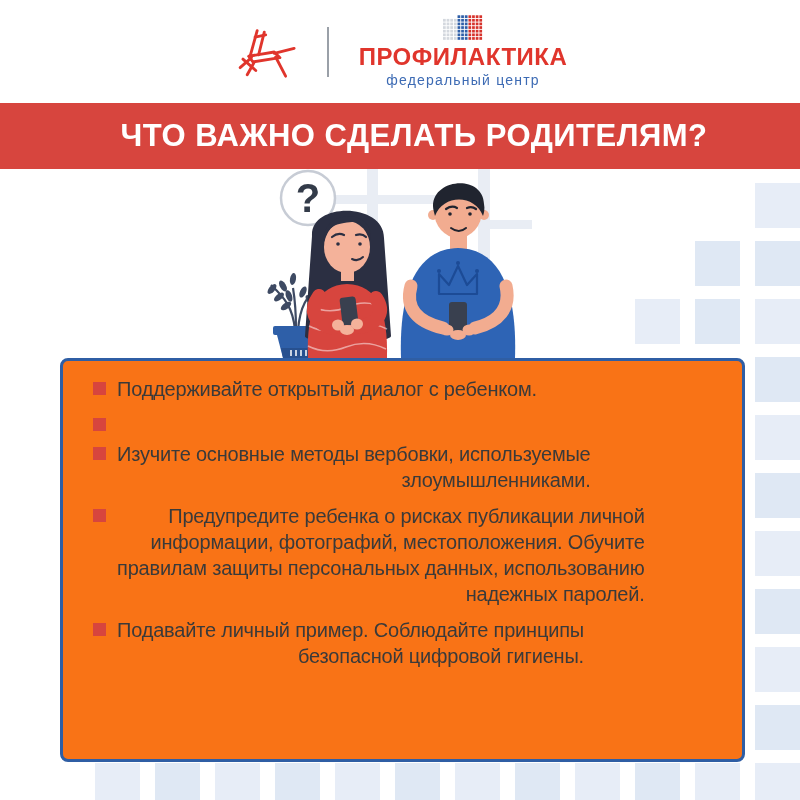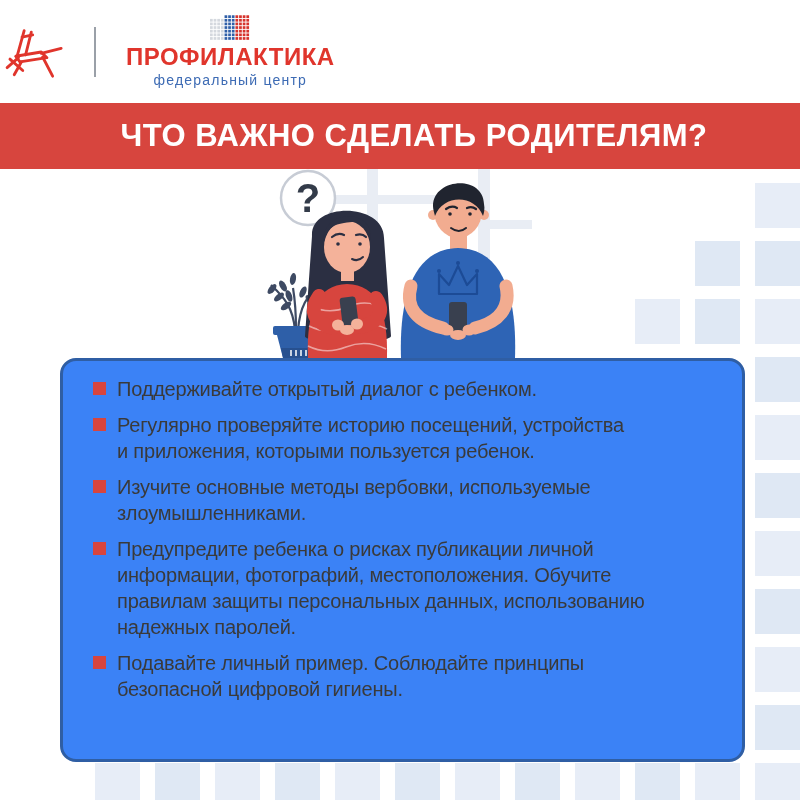--- a/index.html
+++ b/index.html
@@ -14,20 +14,21 @@
     overflow: hidden;
   }
 
   
   .header {
     position: absolute;
     top: 0; left: 0; right: 0;
     height: 103px;
     display: flex;
     align-items: center;
+    justify-content: center;
     gap: 30px;
     background: #ffffff;
     z-index: 5;
   }
   .chair-logo { width: 64px; height: 60px; }
   .header-divider {
     width: 2px; height: 50px;
     background: #9aa0a8;
   }
   .brand {
@@ -87,25 +88,26 @@
     z-index: 2;
   }
 
   
   .card {
     position: absolute;
     left: 60px;
     top: 358px;
     width: 685px;
     height: 404px;
-    background: #3b82f6;
+    background: #f97316;
     border: 3px solid #2f5ea4;
-    border-radius: 16px;
+    border-radius: 8px;
     padding: 15px 28px 0 30px;
     z-index: 4;
+    text-align: right;
   }
   .card ul { list-style: none; }
   .card li {
     display: flex;
     align-items: flex-start;
     gap: 11px;
     margin-bottom: 10px;
   }
   .bullet {
     flex: 0 0 auto;
@@ -350,22 +352,20 @@
   </svg>
 
   <section class="card">
     <ul>
       <li>
         <span class="bullet"></span>
         <p>Поддерживайте открытый диалог с ребенком.</p>
       </li>
       <li>
         <span class="bullet"></span>
-        <p>Регулярно проверяйте историю посещений, устройства
-и приложения, которыми пользуется ребенок.</p>
       </li>
       <li>
         <span class="bullet"></span>
         <p>Изучите основные методы вербовки, используемые
 злоумышленниками.</p>
       </li>
       <li>
         <span class="bullet"></span>
         <p>Предупредите ребенка о рисках публикации личной
 информации, фотографий, местоположения. Обучите

